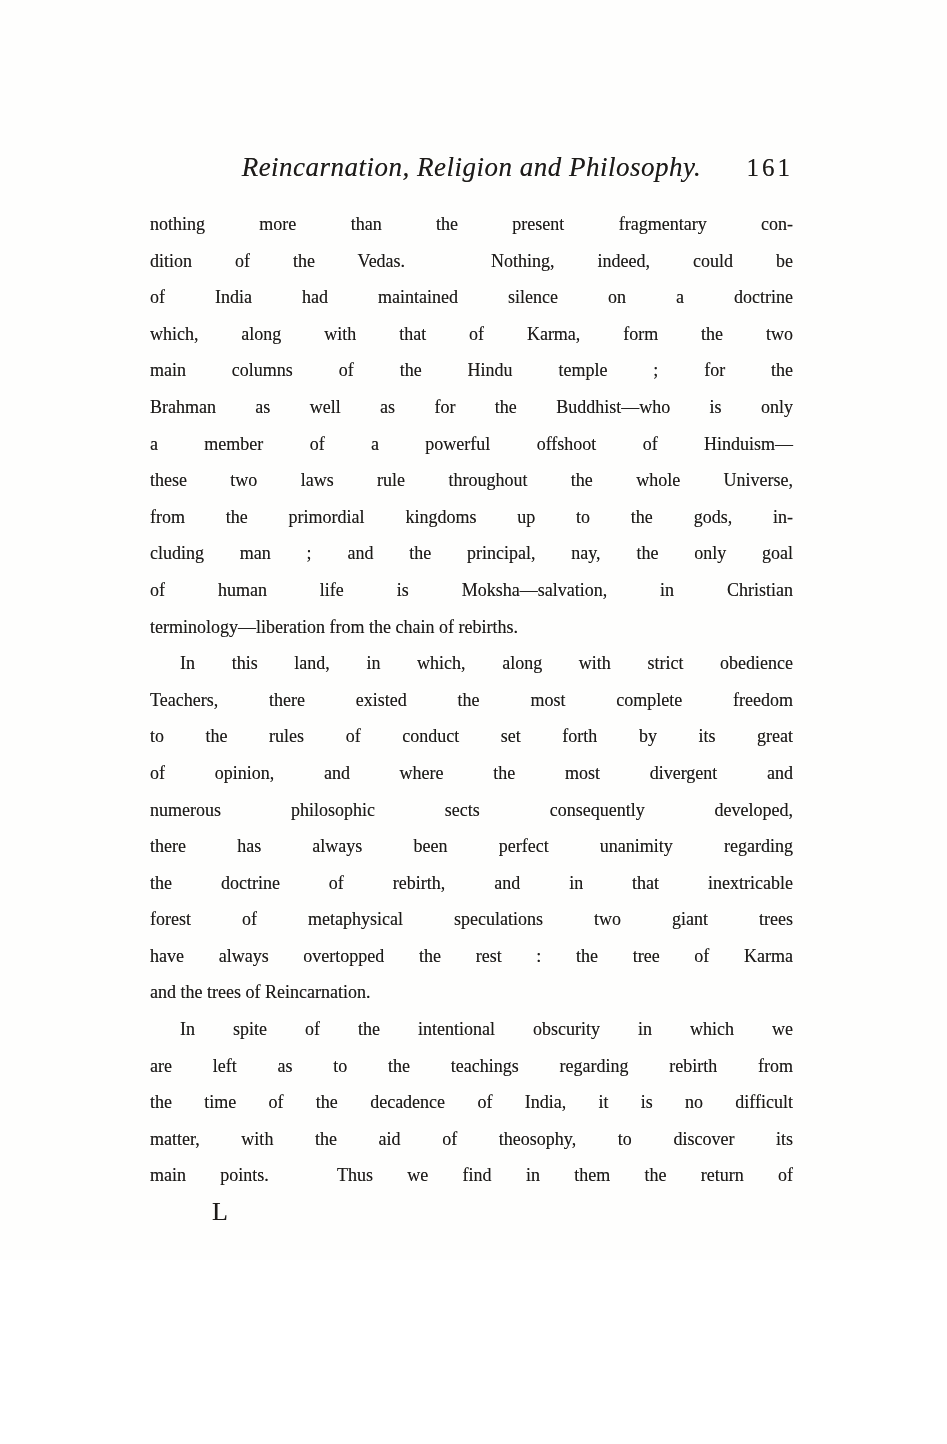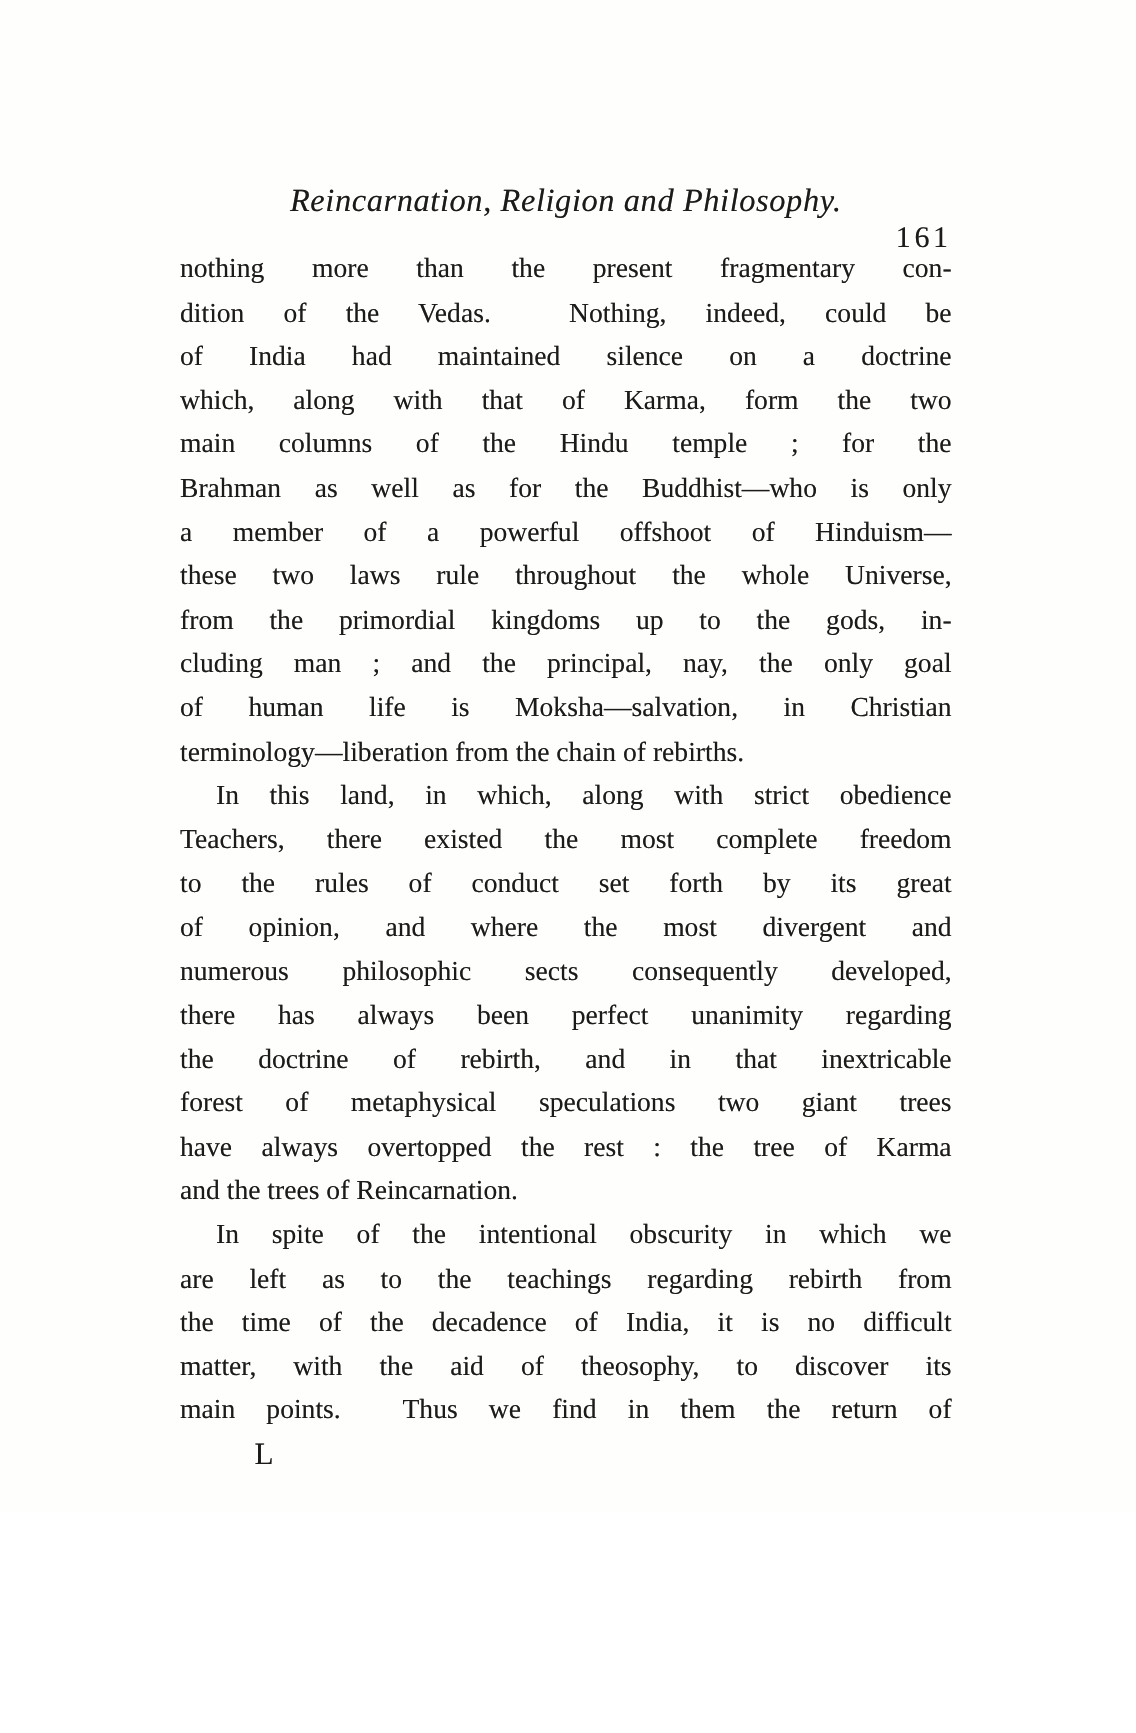--- a/index.html
+++ b/index.html
@@ -32,25 +32,24 @@
     text-shadow: 0 0 0.5px rgba(20,18,16,0.55);
   }
   .running-head .page-num {
     position: absolute;
     right: 0;
     top: 1px;
     font-style: normal;
     font-size: 25px;
     letter-spacing: 3px;
     font-variant-numeric: oldstyle-nums;
-    margin-top: 31px;
   }
   .body-text {
     margin-top: 22px;
-    font-size: 23px;
+    font-size: 18px;
   }
   .body-line {
     line-height: 36.6px;
     white-space: pre-wrap;
     text-align: justify;
     text-align-last: justify;
     text-justify: inter-word;
     text-shadow: 0 0 0.5px rgba(20,18,16,0.5);
   }
   .body-line.last {

